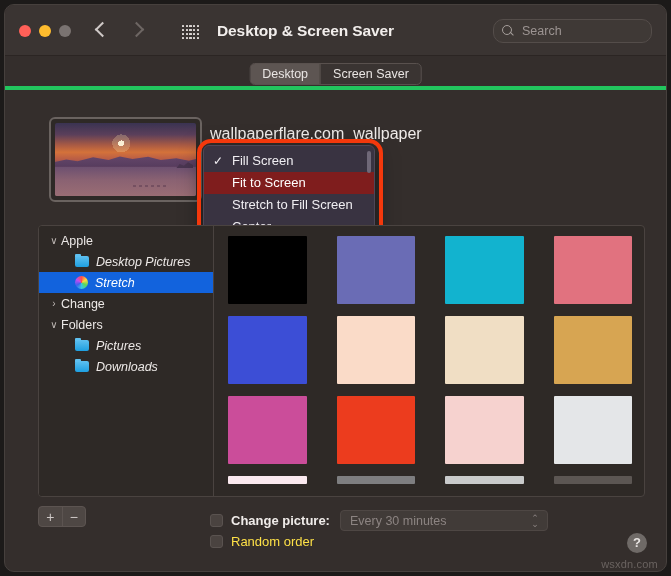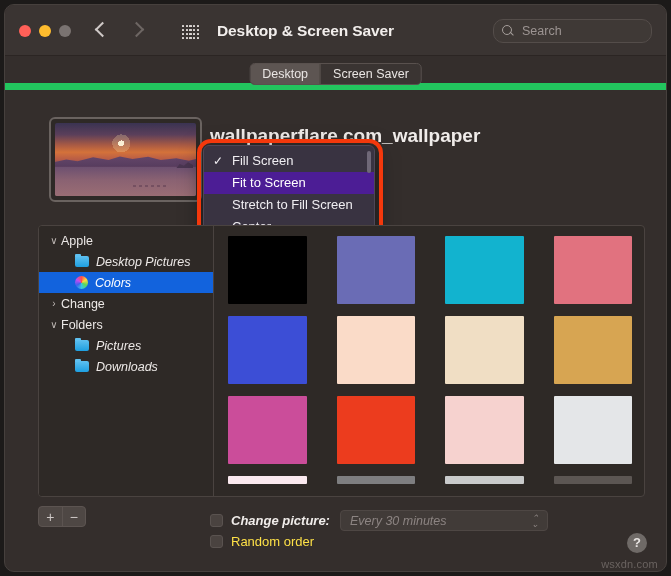--- a/index.html
+++ b/index.html
@@ -78,21 +78,21 @@
     width: 5px; height: 1.4px; background: #a59e9b; transform: rotate(45deg);
   }
   .search-ph {
     position: absolute; left: 28px; top: 4px;
     font-size: 12.5px; color: #9c9492;
   }
 
   
   .tabbar {
     position: absolute; left: 0; top: 51px; width: 100%; height: 34px;
-    border-bottom: 7px solid #22c55e;
+    border-bottom: 4px solid #22c55e;
   }
   .tabgroup {
     position: absolute; left: 50%; transform: translateX(-50%); top: 7px;
     height: 22px; display: flex;
     border: 1px solid #59514e; border-radius: 5px; overflow: hidden;
     background: #3a3432;
   }
   .tab {
     padding: 0 12px; height: 20px; line-height: 20px;
     font-size: 12.5px; color: #e9e5e3; white-space: nowrap;
@@ -146,21 +146,21 @@
   }
   .thumb-isle {
     position: absolute; right: 2%; bottom: 38%;
     width: 12%; height: 9%;
     background: #4a3550;
     clip-path: polygon(0 100%, 20% 35%, 45% 60%, 70% 10%, 100% 55%, 100% 100%);
   }
 
   .wallpaper-name {
     position: absolute; left: 205px; top: 120px;
-    font-size: 19px; font-weight: bold; color: #f0ecea;
+    font-size: 16px; font-weight: normal; color: #f0ecea;
   }
 
   
   .menu {
     position: absolute; left: 198px; top: 140px;
     width: 172px; height: 118px;
     background: #393341;
     border: 1px solid #4d4757;
     border-radius: 6px;
     box-shadow: 0 6px 22px rgba(0,0,0,0.55);
@@ -170,21 +170,21 @@
   .menu-item {
     height: 22px; line-height: 22px;
     padding-left: 28px; padding-right: 26px;
     font-size: 13px; color: #f0eef2;
     position: relative; white-space: nowrap;
   }
   .menu-item.checked::before {
     content: "✓"; position: absolute; left: 9px; top: 0;
     font-size: 12px; color: #f0eef2;
   }
-  .menu-item.sel { background: #4c1d95; color: #ffffff; }
+  .menu-item.sel { background: #7f1d1d; color: #ffffff; }
   .menu-item.disabled { color: #7d7682; }
   .menu-scrollbar {
     position: absolute; right: 3px; top: 5px;
     width: 4px; height: 22px; border-radius: 2px;
     background: #6f6878;
   }
 
   .highlight-ring {
     position: absolute; left: 192px; top: 134px;
     width: 186px; height: 130px;
@@ -274,21 +274,21 @@
   }
   .pm-btn + .pm-btn { border-left: 1px solid #5c5451; }
 
   .cb {
     width: 13px; height: 13px; border-radius: 3px;
     background: #4a4340; border: 1px solid #5a5350;
     flex: 0 0 13px;
   }
   .row-change {
     position: absolute; left: 205px; top: 505px;
-    display: flex; align-items: center; gap: 8px; font-style: italic;
+    display: flex; align-items: center; gap: 8px;
   }
   .lbl-change { font-size: 13px; font-weight: bold; color: #f0ecea; }
   .select-interval {
     width: 208px; height: 21px;
     background: #413b38; border: 1px solid #4e4744; border-radius: 4px;
     position: relative;
     font-size: 12.5px; color: #8c8482;
     line-height: 20px; padding-left: 9px;
     margin-left: 2px;
   }
@@ -398,21 +398,21 @@
       <div class="tree-row">
         <span class="disc">∨</span>
         <span>Apple</span>
       </div>
       <div class="tree-row child">
         <span class="folder-icon"></span>
         <span>Desktop Pictures</span>
       </div>
       <div class="tree-row child sel">
         <span class="colorwheel-icon"></span>
-        <span>Colors</span>
+        <span>Stretch</span>
       </div>
       <div class="tree-row">
         <span class="disc">›</span>
         <span>Change</span>
       </div>
       <div class="tree-row">
         <span class="disc">∨</span>
         <span>Folders</span>
       </div>
       <div class="tree-row child">

